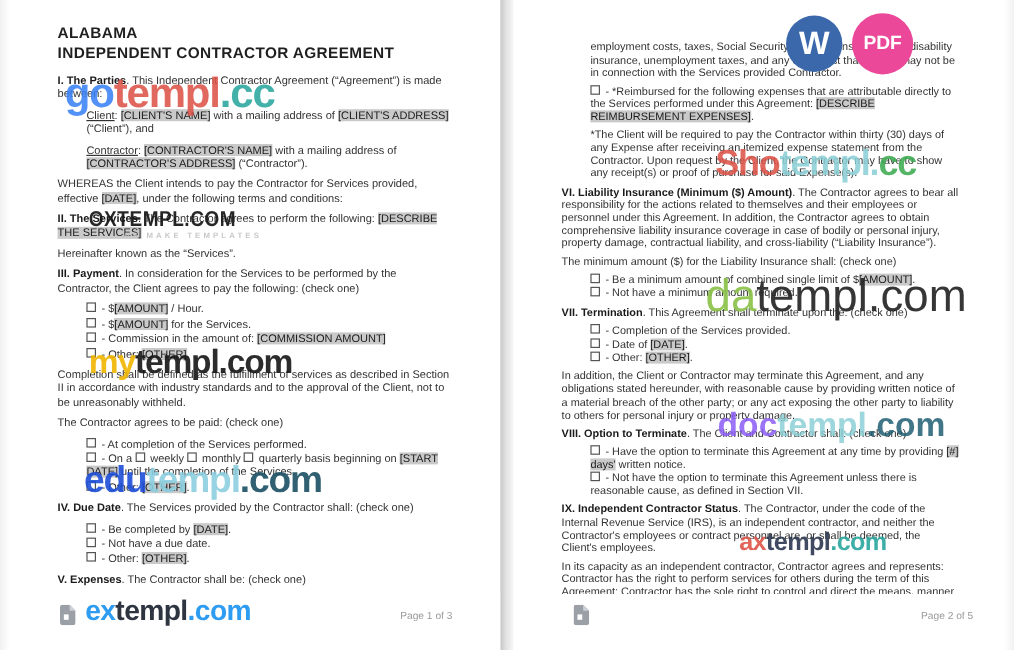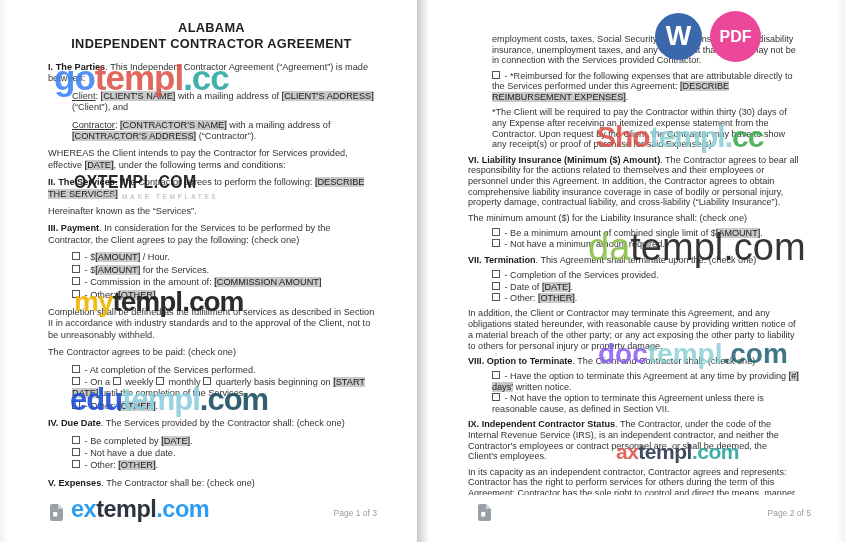--- a/index.html
+++ b/index.html
@@ -15,21 +15,21 @@
     background:linear-gradient(90deg,#c7c7c7 0%,#e3e3e3 45%,#f7f7f7 100%);}
   .edge-l{position:absolute;left:0;top:0;width:8px;height:542px;
     background:linear-gradient(90deg,#f1f1f1,#ffffff);}
   .edge-r{position:absolute;left:837px;top:0;width:8px;height:542px;
     background:linear-gradient(270deg,#f1f1f1,#ffffff);}
 
   
   .doc-body{position:relative;z-index:1;padding:0 42px 0 40px;font-size:9.2px;color:#333;}
   .page1 .doc-body{line-height:11.4px;}
   .page2 .doc-body{line-height:10.7px;padding-top:24px;padding-right:38px;font-size:9.1px;}
-  .doc-title{text-align:center;font-weight:bold;font-size:12.8px;line-height:16px;
+  .doc-title{font-weight:bold;font-size:12.8px;line-height:16px;
     color:#1f1f1f;letter-spacing:.3px;}
   .doc-title.t1{margin-top:20px;}
   .blocks{margin-top:10px;}
   .para{margin:6px 0 0;}
   .page2 .para{margin:4.5px 0 0;}
   .para.tight{margin:1px 0 0;}
   .para.ind{margin-left:24px;}
   .bold{font-weight:bold;color:#1a1a1a;}
   .und{text-decoration:underline;}
   .hl{background:#c9c9c9;color:#1a1a1a;}

